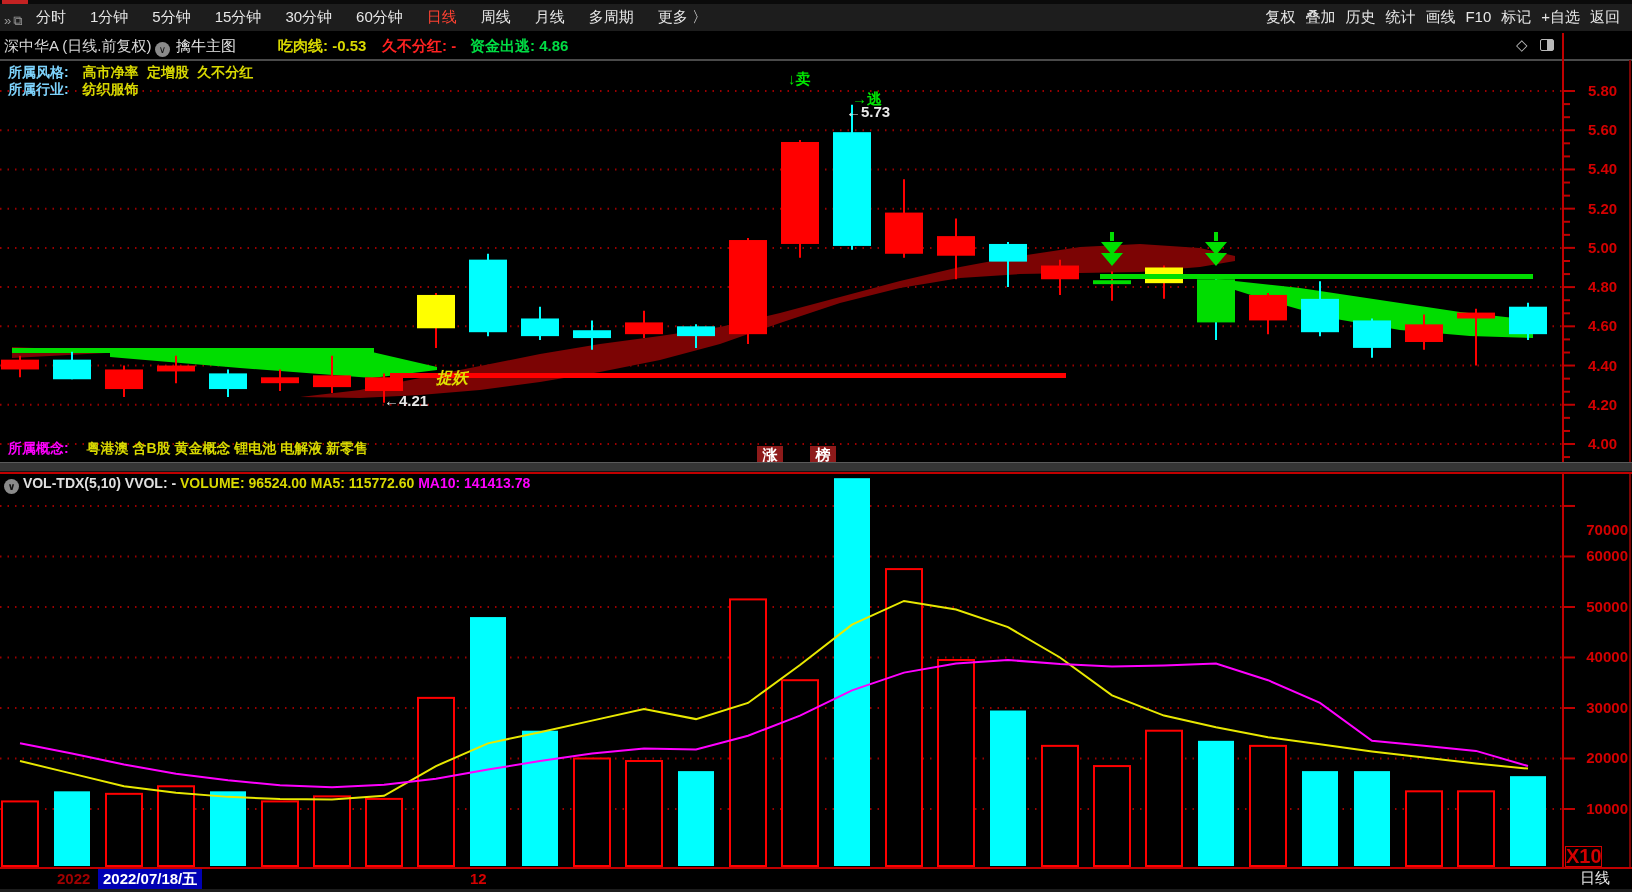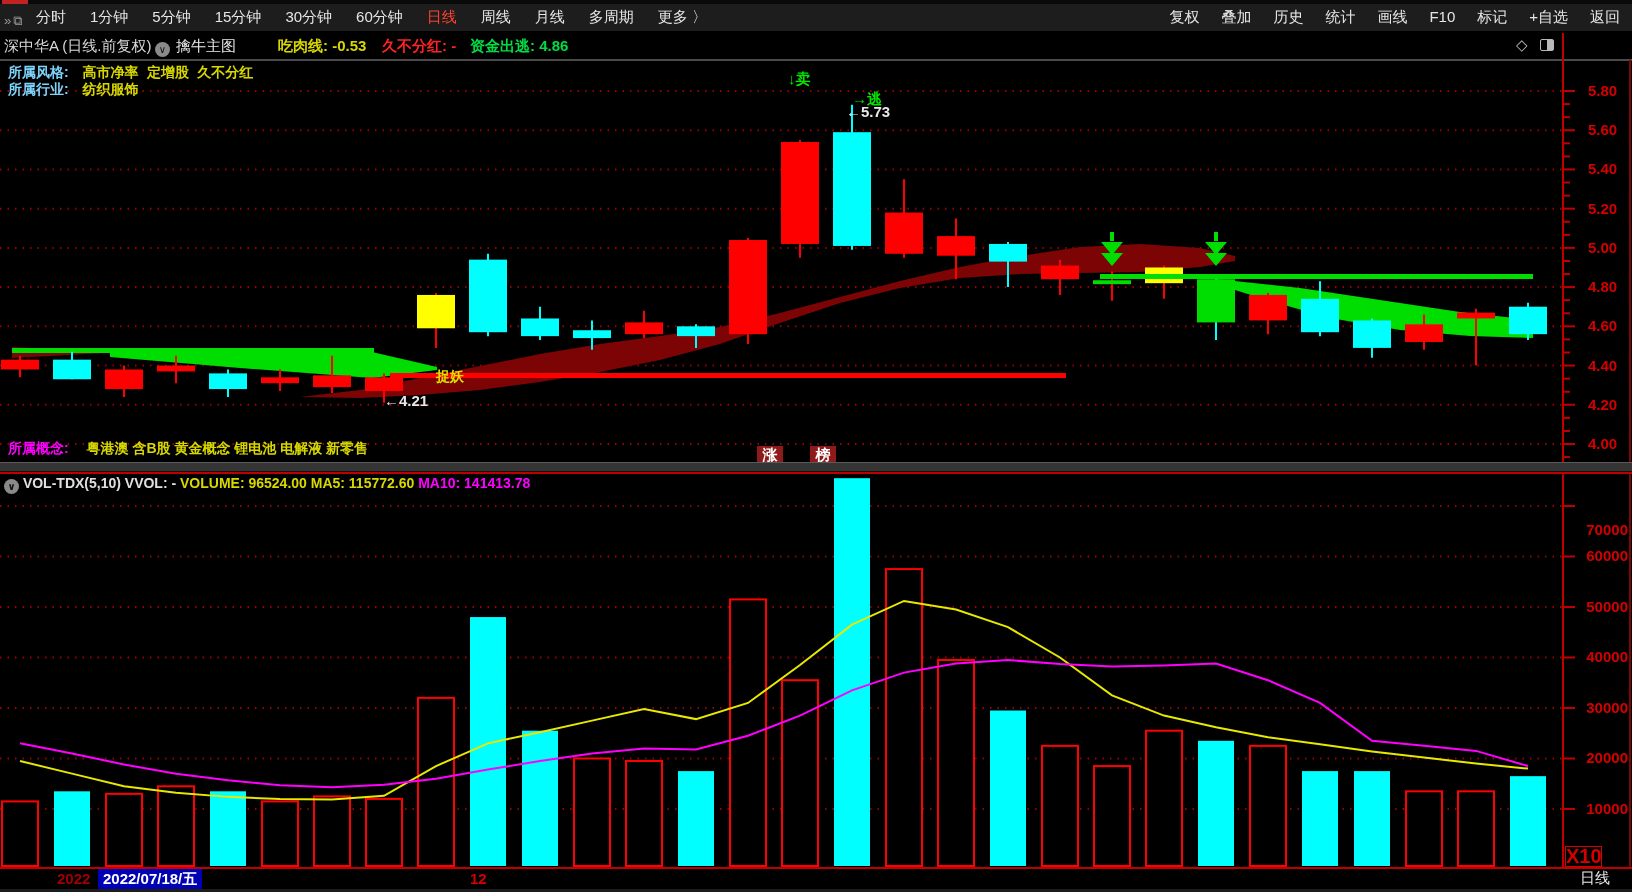--- a/index.html
+++ b/index.html
@@ -8,21 +8,21 @@
   #screen { position:relative; width:1632px; height:892px; background:#000; overflow:hidden; }
 
   
   .top-strip { position:absolute; left:0; top:0; width:1632px; height:4px; background:#0a0a0a; }
   .red-frag { position:absolute; left:2px; top:0; width:26px; height:7px; background:#c32222; border-radius:0 0 4px 4px; }
 
   
   .menubar { position:absolute; left:0; top:4px; width:1632px; height:27px; background:#1d1d1d;
              display:flex; align-items:center; font-size:15px; color:#e6e6e6; }
   .menubar .left { display:flex; gap:24px; padding-left:36px; }
-  .menubar .right { display:flex; gap:22px; margin-left:auto; padding-right:12px;justify-content:center; }
+  .menubar .right { display:flex; gap:10px; margin-left:auto; padding-right:12px;justify-content:center; }
   .menubar span { cursor:default; white-space:nowrap; }
   .menubar .active { color:#ff4232; }
   .mb-icon { position:absolute; left:4px; top:9px; color:#9a9a9a; font-size:13px; letter-spacing:2px; }
 
   
   .inforow { position:absolute; left:0; top:31px; width:1632px; height:29px; background:#000; font-size:15px; }
   .inforow .t { position:absolute; top:6px; white-space:nowrap; }
   .circle-ic { display:inline-block; width:15px; height:15px; border-radius:50%; background:#8a8a8a; color:#111;
                font-size:10px; line-height:15px; text-align:center; vertical-align:-2px; }
   .diamond { position:absolute; top:5px; color:#b9b9b9; font-size:15px; }
@@ -41,21 +41,21 @@
 
   .attr-row { position:absolute; font-size:14px; font-weight:bold; white-space:nowrap; }
   .attr-label { color:#7dd3fc; }
   .attr-val { color:#d8d800; margin-left:10px;font-family:Liberation Mono, monospace; }
   .concept-label { color:#ff00ff; }
   .concept-val { color:#d8d800; margin-left:14px; }
 
   .ann { position:absolute; white-space:nowrap; font-weight:bold; }
   .ann.green { color:#00e600; font-size:15px; }
   .ann.white { color:#e8e8e8; font-size:15px; }
-  .ann.yellow { color:#e0e000; font-size:14px; }
+  .ann.yellow { color:#e0e000; font-size:16px;font-style:italic; }
   .badge { position:absolute; width:26px; height:16px; overflow:hidden; background:#8e1a1a; color:#fff;
            font-size:15px; font-weight:bold; text-align:center; line-height:18px; }
 
   .volhead { position:absolute; left:4px; top:475px; font-size:14px; font-weight:bold; white-space:nowrap; }
   .volhead .w { color:#e0e0e0; } .volhead .y { color:#d8d800; } .volhead .m { color:#ff00ff; }
 
   .timeline { position:absolute; left:0; top:869px; width:1632px; height:20px; background:#000; font-size:15px; font-weight:bold; }
   .tl-year { position:absolute; left:57px; top:1px; color:#a00000;text-align:center; }
   .tl-date { position:absolute; left:98px; top:0; background:#0000b4; color:#fff; padding:1px 5px 2px 5px; }
   .tl-mid { position:absolute; left:470px; top:1px; color:#d40000; }

